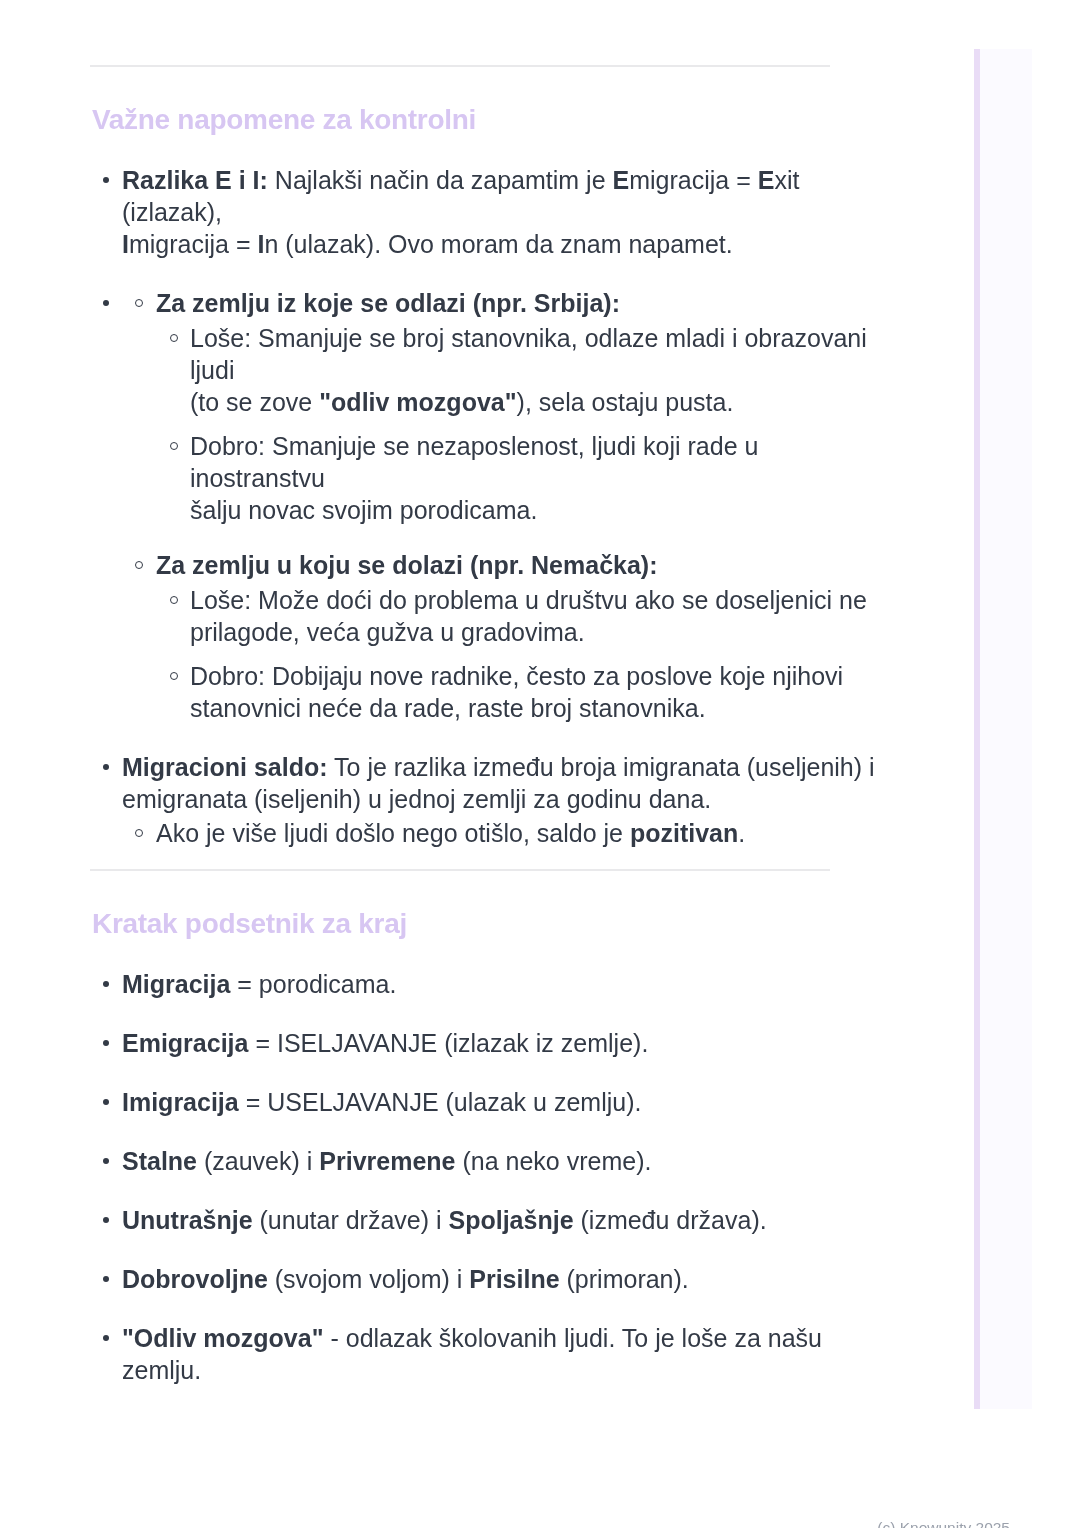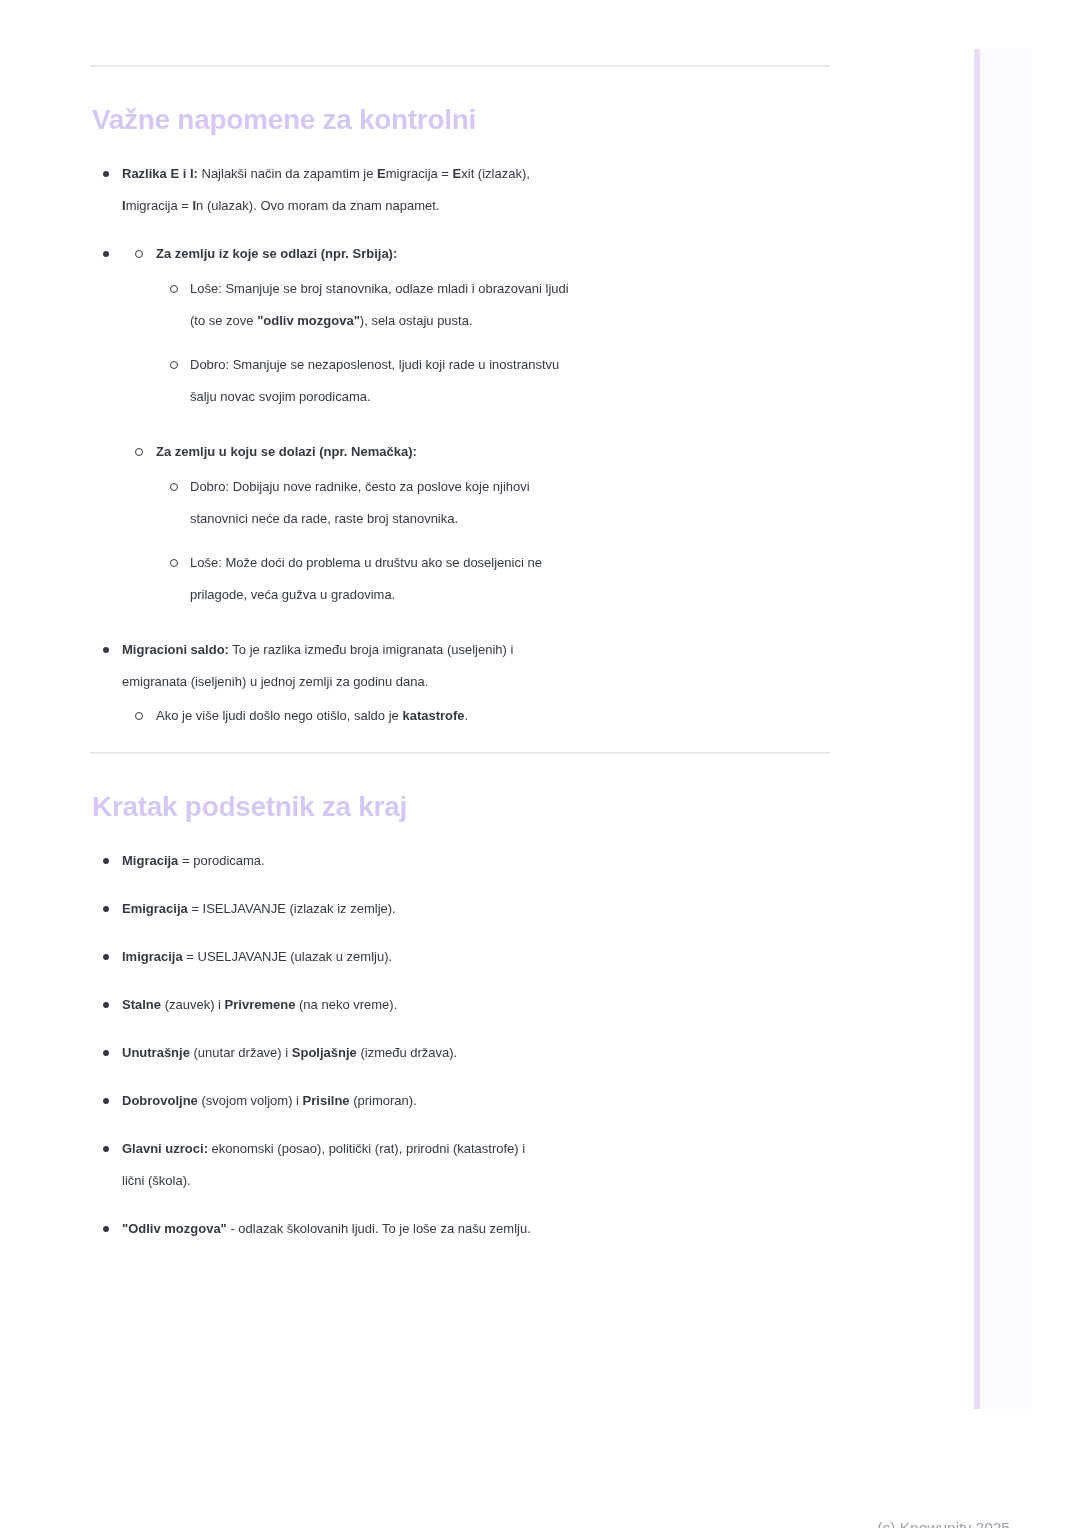--- a/index.html
+++ b/index.html
@@ -35,22 +35,23 @@
     margin: 36px 0 21px 2px;
   }
   ul { list-style: none; margin: 0; padding: 0; }
   .li-text { white-space: pre-wrap; }
   b { font-weight: 700; }
 
   .l1 > li {
     position: relative;
     padding-left: 32px;
     margin-bottom: 16px;
-    font-size: 13px;
+    font-size: 25px;
     line-height: 32px;
+    margin-top: 27px;
   }
   .l1 > li::before {
     content: "";
     position: absolute;
     left: 13px; top: 13px;
     width: 6px; height: 6px;
     border-radius: 50%;
     background: #333a46;
   }
   .l2 { margin-top: 2px; }
@@ -130,37 +131,37 @@
               <li>
                 <div class="li-text"><span>Dobro: Smanjuje se nezaposlenost, ljudi koji rade u inostranstvu
 šalju novac svojim porodicama.</span></div>
               </li>
             </ul>
           </li>
           <li class="group">
             <div class="li-text"><b>Za zemlju u koju se dolazi (npr. Nemačka):</b></div>
             <ul class="l3">
               <li>
+                <div class="li-text"><span>Loše: Može doći do problema u društvu ako se doseljenici ne
+prilagode, veća gužva u gradovima.</span></div>
+              </li>
+              <li>
                 <div class="li-text"><span>Dobro: Dobijaju nove radnike, često za poslove koje njihovi
 stanovnici neće da rade, raste broj stanovnika.</span></div>
-              </li>
-              <li>
-                <div class="li-text"><span>Loše: Može doći do problema u društvu ako se doseljenici ne
-prilagode, veća gužva u gradovima.</span></div>
               </li>
             </ul>
           </li>
         </ul>
       </li>
       <li>
         <div class="li-text"><b>Migracioni saldo:</b><span> To je razlika između broja imigranata (useljenih) i
 emigranata (iseljenih) u jednoj zemlji za godinu dana.</span></div>
         <ul class="l2">
           <li>
-            <div class="li-text"><span>Ako je više ljudi došlo nego otišlo, saldo je </span><b>katastrofe</b><span>.</span></div>
+            <div class="li-text"><span>Ako je više ljudi došlo nego otišlo, saldo je </span><b>pozitivan</b><span>.</span></div>
           </li>
         </ul>
       </li>
     </ul>
 
     <hr class="divider divider-mid">
 
     <h2 class="section-title">Kratak podsetnik za kraj</h2>
 
     <ul class="l1 s2">
@@ -176,24 +177,20 @@
       <li>
         <div class="li-text"><b>Stalne</b><span> (zauvek) i </span><b>Privremene</b><span> (na neko vreme).</span></div>
       </li>
       <li>
         <div class="li-text"><b>Unutrašnje</b><span> (unutar države) i </span><b>Spoljašnje</b><span> (između država).</span></div>
       </li>
       <li>
         <div class="li-text"><b>Dobrovoljne</b><span> (svojom voljom) i </span><b>Prisilne</b><span> (primoran).</span></div>
       </li>
       <li>
-        <div class="li-text"><b>Glavni uzroci:</b><span> ekonomski (posao), politički (rat), prirodni (katastrofe) i
-lični (škola).</span></div>
-      </li>
-      <li>
         <div class="li-text"><b>"Odliv mozgova"</b><span> - odlazak školovanih ljudi. To je loše za našu zemlju.</span></div>
       </li>
     </ul>
 
   </div>
 
   <div class="footer">(c) Knowunity 2025</div>
 
 </div>
 

